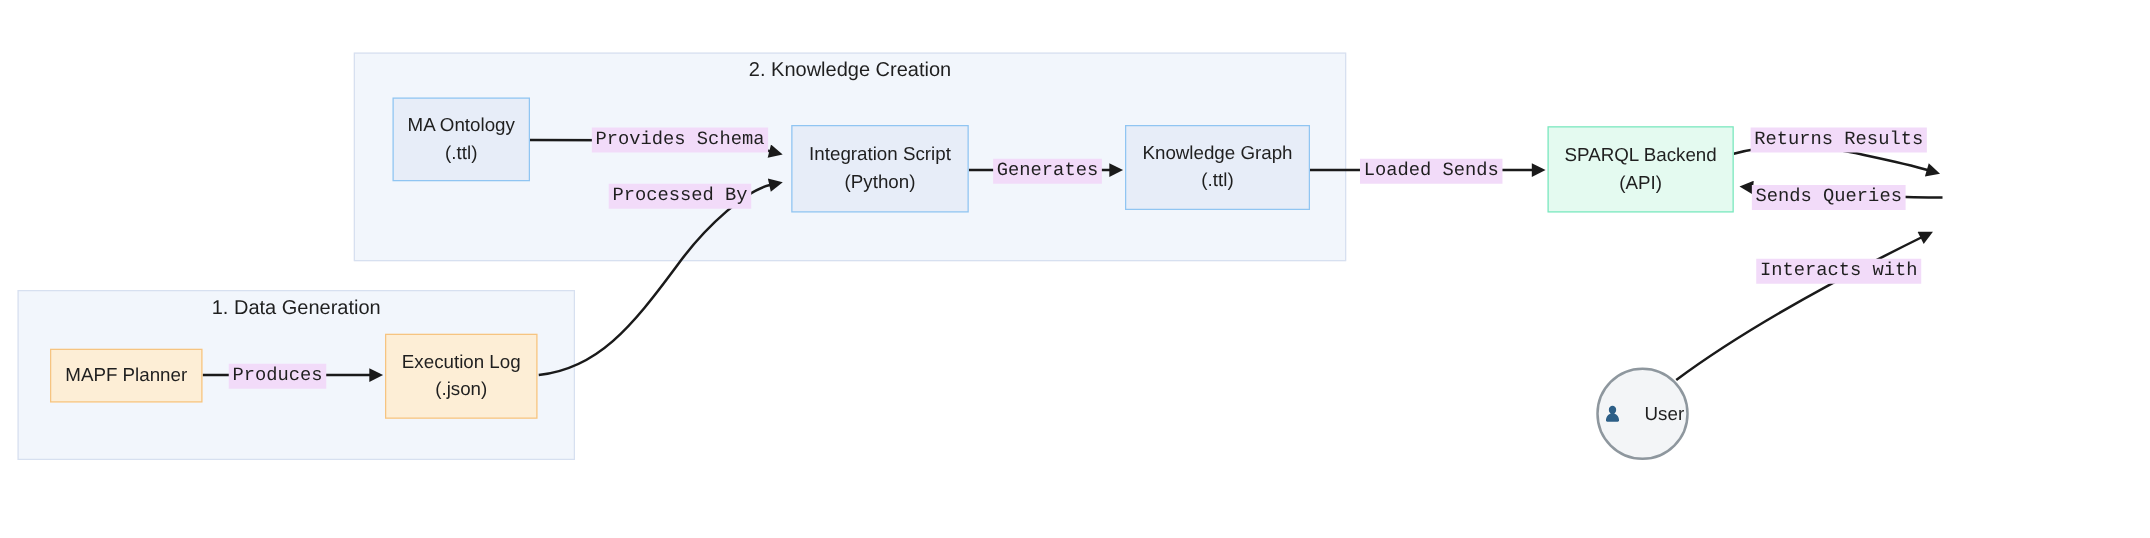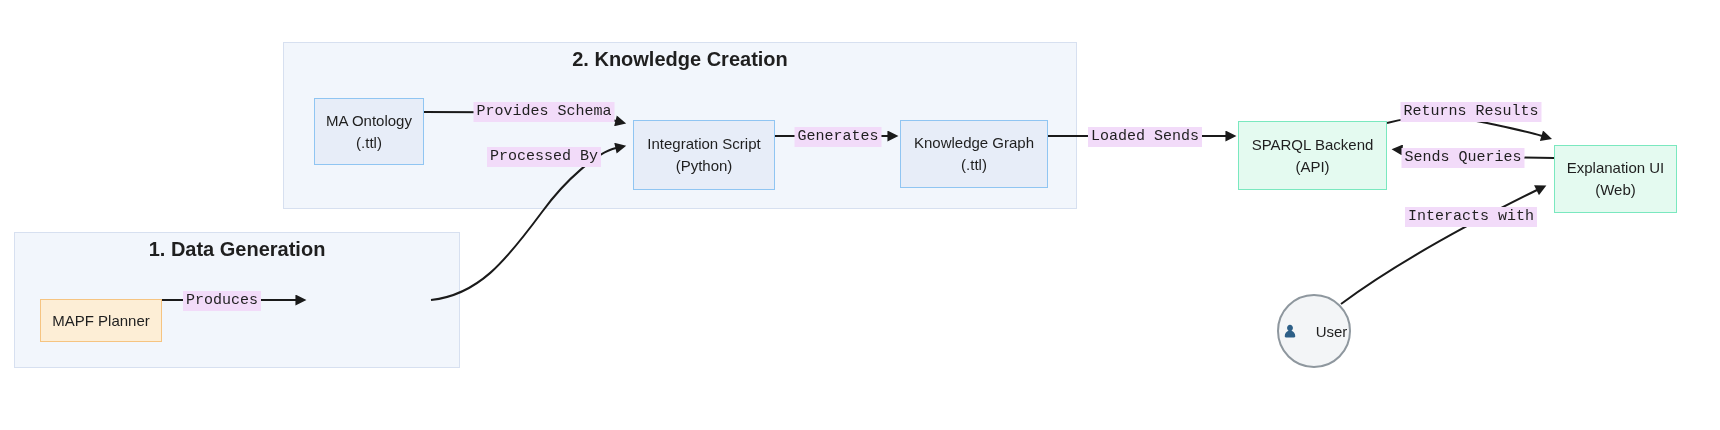--- a/index.html
+++ b/index.html
@@ -6,27 +6,27 @@
   #canvas{
     position:relative;width:1720px;height:430px;background:#ffffff;overflow:hidden;
     font-family:"Liberation Sans", sans-serif;color:var(--text,#1f1f1f);
   }
   .subgraph{
     position:absolute;background:var(--subgraph_fill);border:1px solid var(--subgraph_border);
     z-index:1;box-sizing:border-box;
   }
   .subgraph-title{
     position:absolute;top:5px;left:0;width:100%;text-align:center;
-    font-size:20px;font-weight:700;color:var(--text);
+    font-size:16px;font-weight:400;color:var(--text);
   }
   #edges{position:absolute;left:0;top:0;z-index:2;}
   #edges path{stroke:var(--edge_stroke);stroke-width:2px;fill:none;}
   .node{
     position:absolute;display:flex;align-items:center;justify-content:center;
-    z-index:3;box-sizing:border-box;margin-top:20px;
+    z-index:3;box-sizing:border-box;
   }
   .node-label{
     font-size:15px;line-height:22px;text-align:center;white-space:pre-line;color:var(--text);
   }
   .orange{background:var(--orange_fill);border:1.5px solid var(--orange_border);}
   .blue{background:var(--blue_fill);border:1.5px solid var(--blue_border);}
   .green{background:var(--green_fill);border:1.5px solid var(--green_border);}
   .edge-label{
     position:absolute;transform:translate(-50%,-50%);z-index:4;
     background:var(--edge_label_bg);color:var(--text);
@@ -65,39 +65,39 @@
     <path d="M775,136 H888" marker-end="url(#arrow)"></path>
     <path d="M1048,136 H1226" marker-end="url(#arrow)"></path>
     <path d="M1387,123 C1420,114 1452,116 1482,122 C1505,127 1525,131 1542,136" marker-end="url(#arrow)"></path>
     <path d="M1554,158 C1520,158 1480,156 1450,154 C1430,152 1415,151 1402,150" marker-end="url(#arrow)"></path>
     <path d="M1341,304 C1392,266 1462,227 1537,190" marker-end="url(#arrow)"></path>
   </svg>
 
   <div class="node orange" style="left:40px;top:279px;width:122px;height:43px">
     <span class="node-label">MAPF Planner</span>
   </div>
+  <div class="node orange" style="left:308px;top:267px;width:122px;height:68px">
+    <span class="node-label">Execution Log
+(.json)</span>
+  </div>
   <div class="node blue" style="left:314px;top:78px;width:110px;height:67px">
     <span class="node-label">MA Ontology
 (.ttl)</span>
   </div>
   <div class="node blue" style="left:633px;top:100px;width:142px;height:70px">
     <span class="node-label">Integration Script
 (Python)</span>
   </div>
   <div class="node blue" style="left:900px;top:100px;width:148px;height:68px">
     <span class="node-label">Knowledge Graph
 (.ttl)</span>
   </div>
   <div class="node green" style="left:1238px;top:101px;width:149px;height:69px">
     <span class="node-label">SPARQL Backend
 (API)</span>
-  </div>
-  <div class="node green" style="left:1554px;top:125px;width:123px;height:68px">
-    <span class="node-label">Explanation UI
-(Web)</span>
   </div>
 
   <div class="user-circle" style="left:1277px;top:294px;width:74px;height:74px">
     <span class="icon">
       <svg width="18" height="18" viewBox="0 0 24 24">
         <path d="M12 3.5c-2.2 0-3.9 1.8-3.9 4.2 0 1.7.8 3.2 2 3.9-3 .8-5.1 3.6-5.1 7.4 0 .8.6 1.5 1.4 1.5h11.2c.8 0 1.4-.7 1.4-1.5 0-3.8-2.1-6.6-5.1-7.4 1.2-.7 2-2.2 2-3.9 0-2.4-1.7-4.2-3.9-4.2z" style="fill:#2d5f87;stroke:none"></path>
       </svg>
     </span>
     <span class="user-label">User</span>
   </div>

